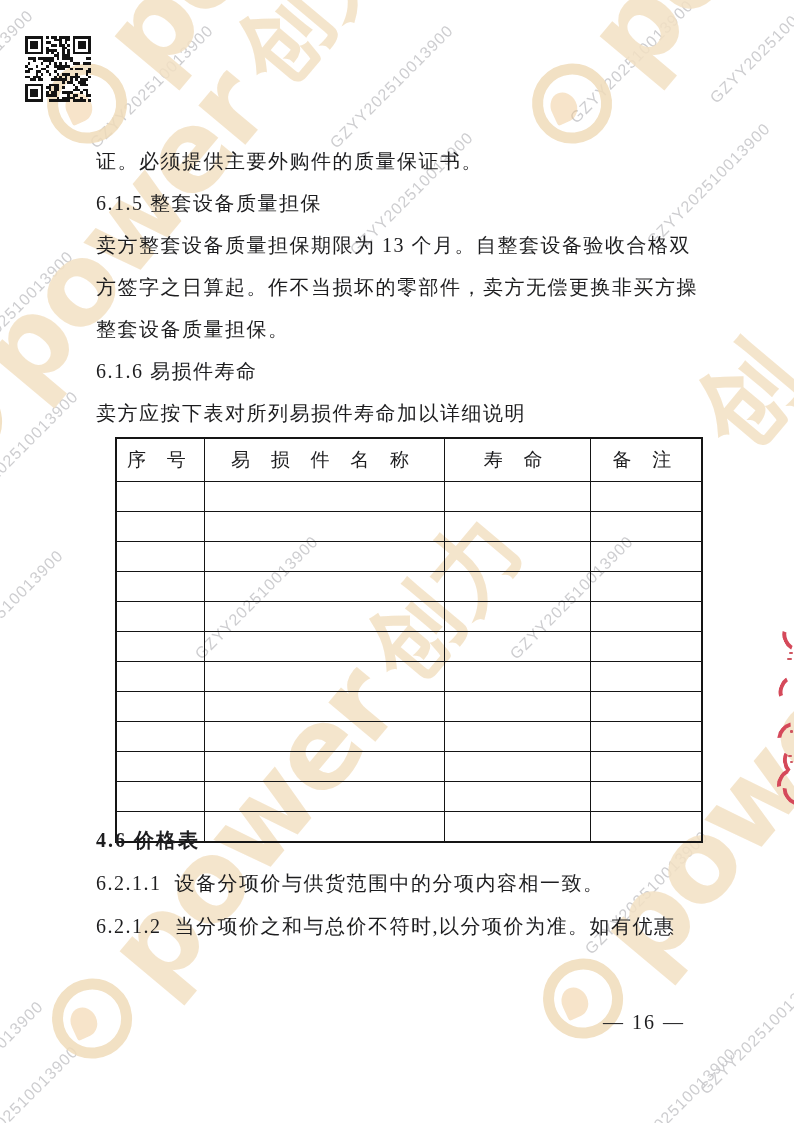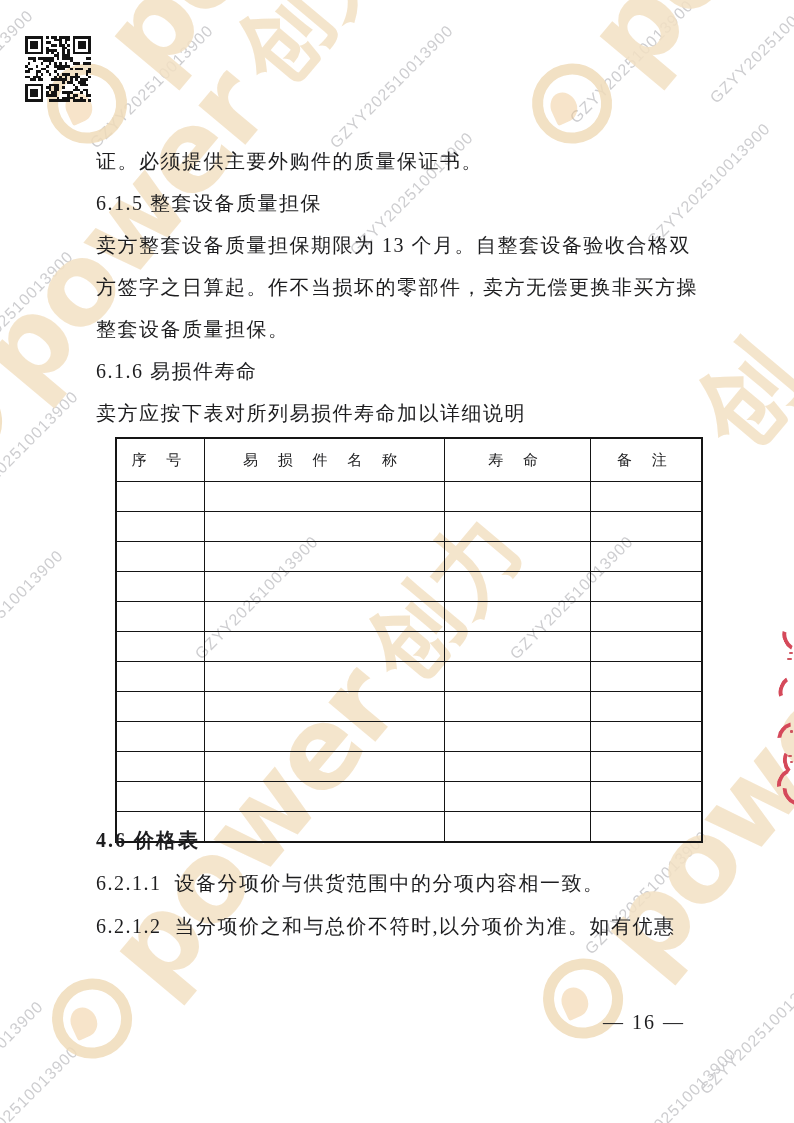--- a/index.html
+++ b/index.html
@@ -88,21 +88,21 @@
     table-layout:fixed;
   }
   table.blank-table,
   table.blank-table th,
   table.blank-table td{
     border:1.6px solid #151515;
   }
   table.blank-table{border-width:2.4px;}
   table.blank-table th{
     height:40px;
-    font-size:15px;font-weight:400;
+    font-size:19px;font-weight:400;
     letter-spacing:8px;
     text-align:center;vertical-align:middle;
     color:#1d1d1f;
   }
   table.blank-table td{height:27px;}
   .col-idx{width:88px;}
   .col-name{width:240px;}
   .col-life{width:146px;}
   .col-note{width:112px;}
   .page-number{

